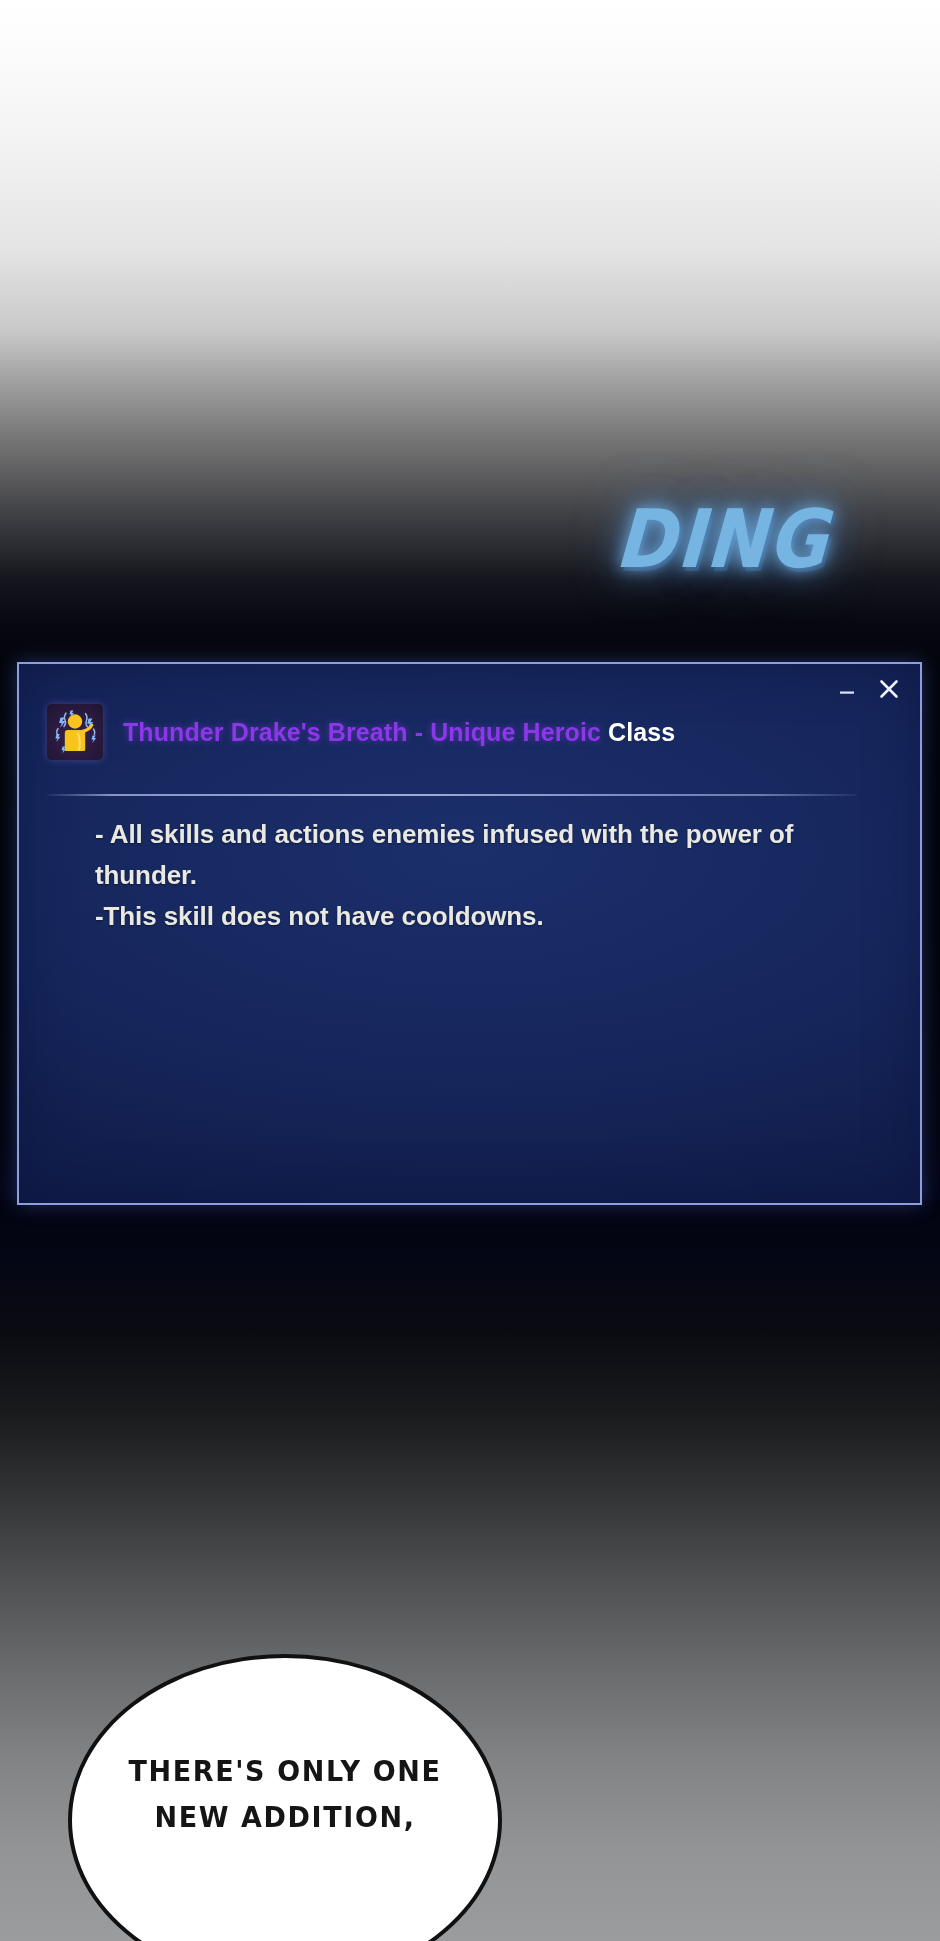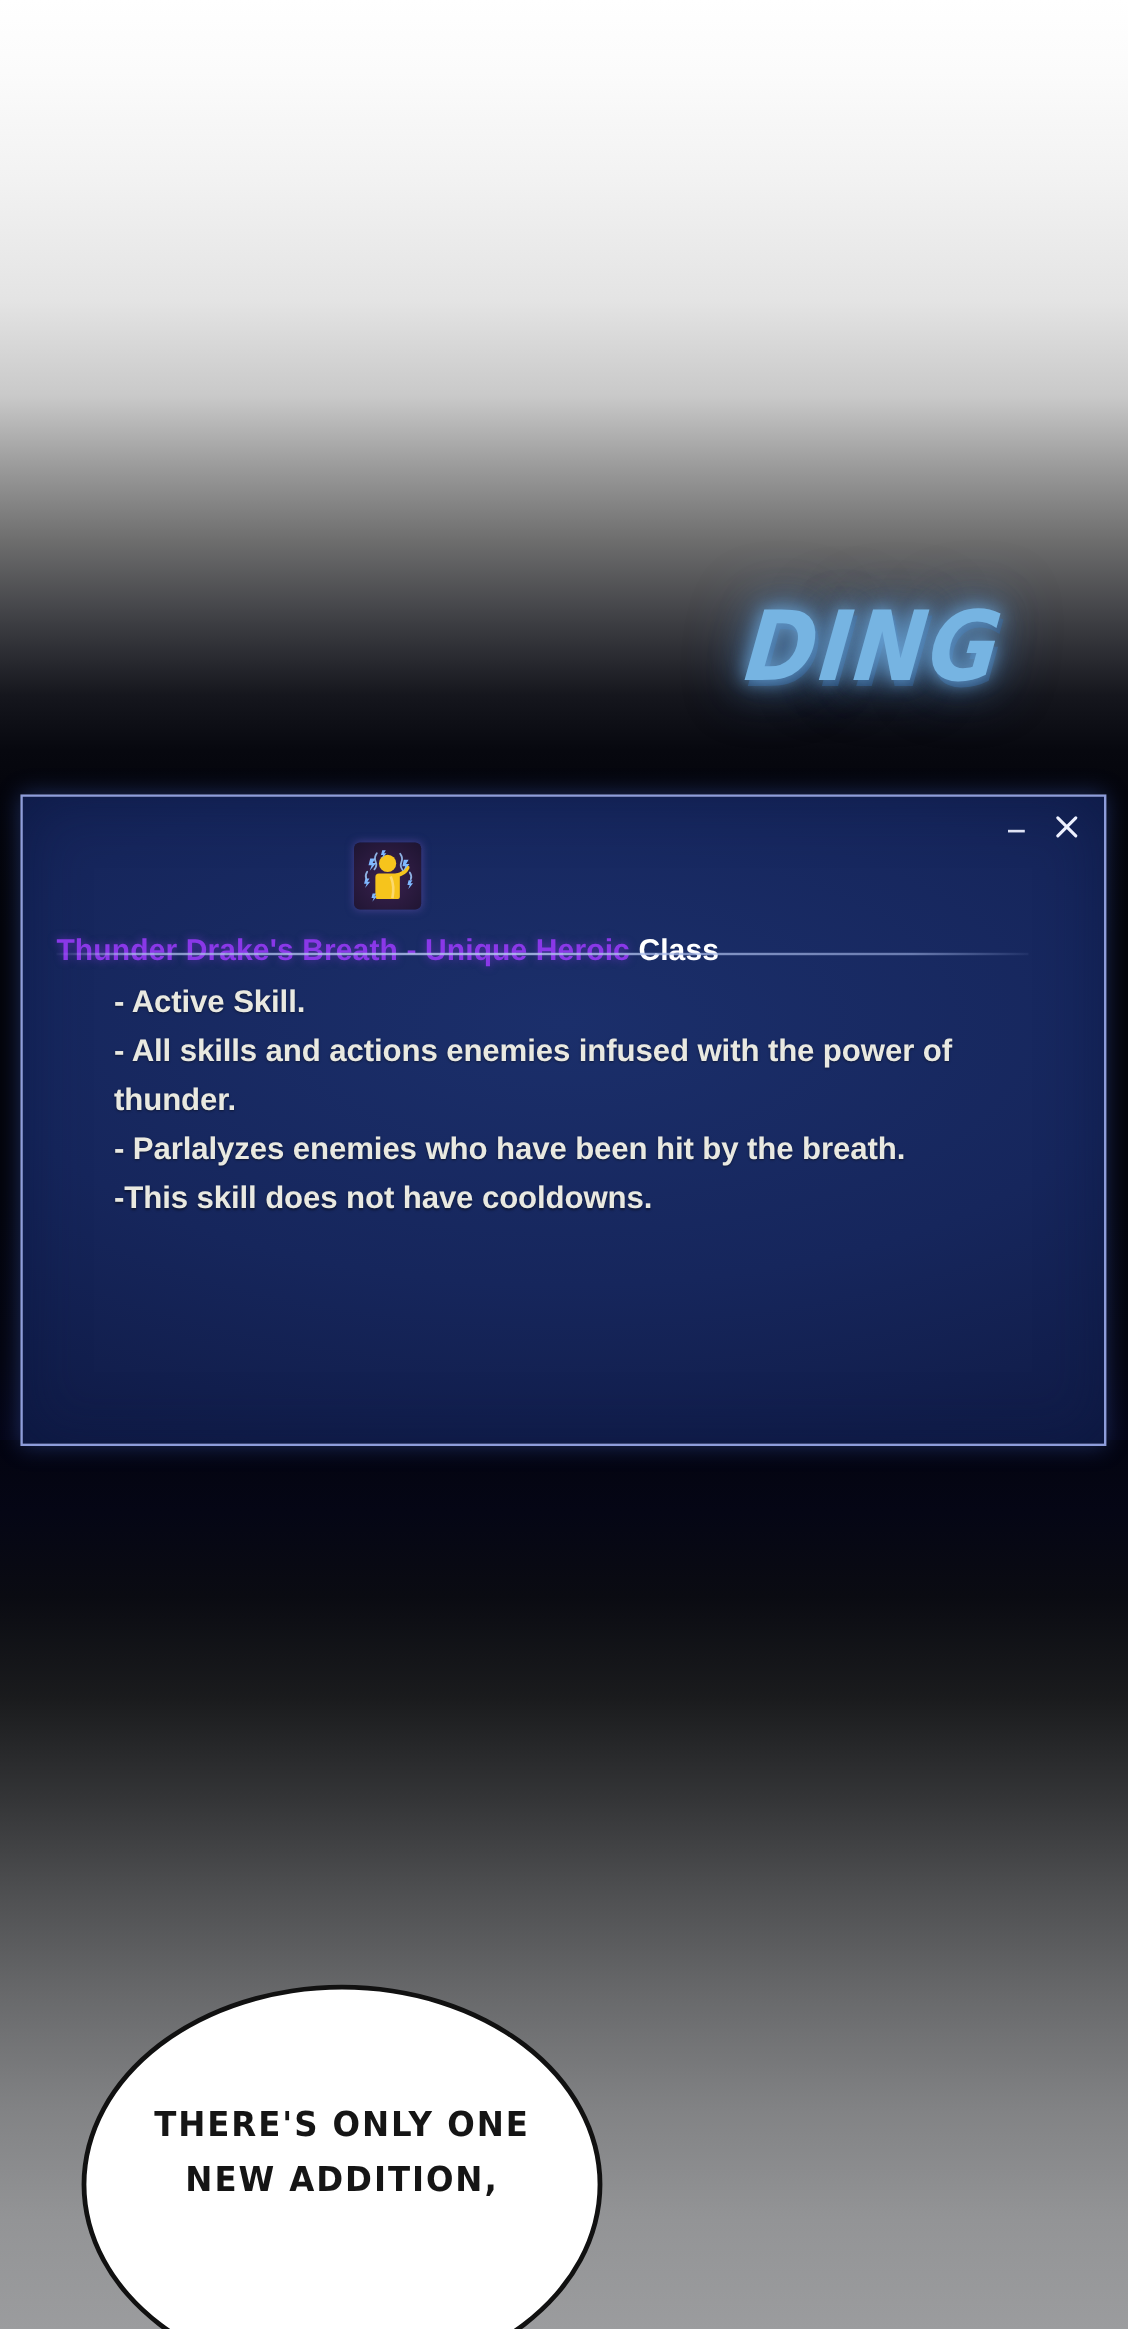--- a/index.html
+++ b/index.html
@@ -127,21 +127,20 @@
 
   
   #title-row {
     position: absolute;
     left: 28px;
     top: 38px;
     display: flex;
     align-items: center;
     gap: 20px;
     height: 60px;
-    flex-direction: column;
   }
   #skill-icon {
     width: 56px;
     height: 56px;
     flex: 0 0 56px;
     border-radius: 5px;
     background: radial-gradient(75% 75% at 50% 55%, #3a2150 0%, #2a1a3e 55%, #1d1430 100%);
     box-shadow: 0 0 7px rgba(120,90,190,0.5);
     position: relative;
     overflow: hidden;
@@ -268,23 +267,21 @@
       </div>
 
       <div id="skill-title">
         <span class="t-name">Thunder Drake's Breath</span><span class="t-dash">&nbsp;</span><span class="t-dash">-</span><span>&nbsp;</span><span class="t-rarity">Unique Heroic</span><span>&nbsp;</span><span class="t-class">Class</span>
       </div>
     </div>
 
     <div id="title-divider"></div>
 
     <div id="skill-description">
-      <p>- Active Skill.</p>
       <p>- All skills and actions enemies infused with the power of thunder.</p>
-      <p>- Parlalyzes enemies who have been hit by the breath.</p>
       <p>-This skill does not have cooldowns.</p>
     </div>
 
   </div>
 
   <div id="speech-bubble">
     <div id="speech-text">
       <div>THERE'S ONLY ONE</div>
       <div>NEW ADDITION,</div>
     </div>

